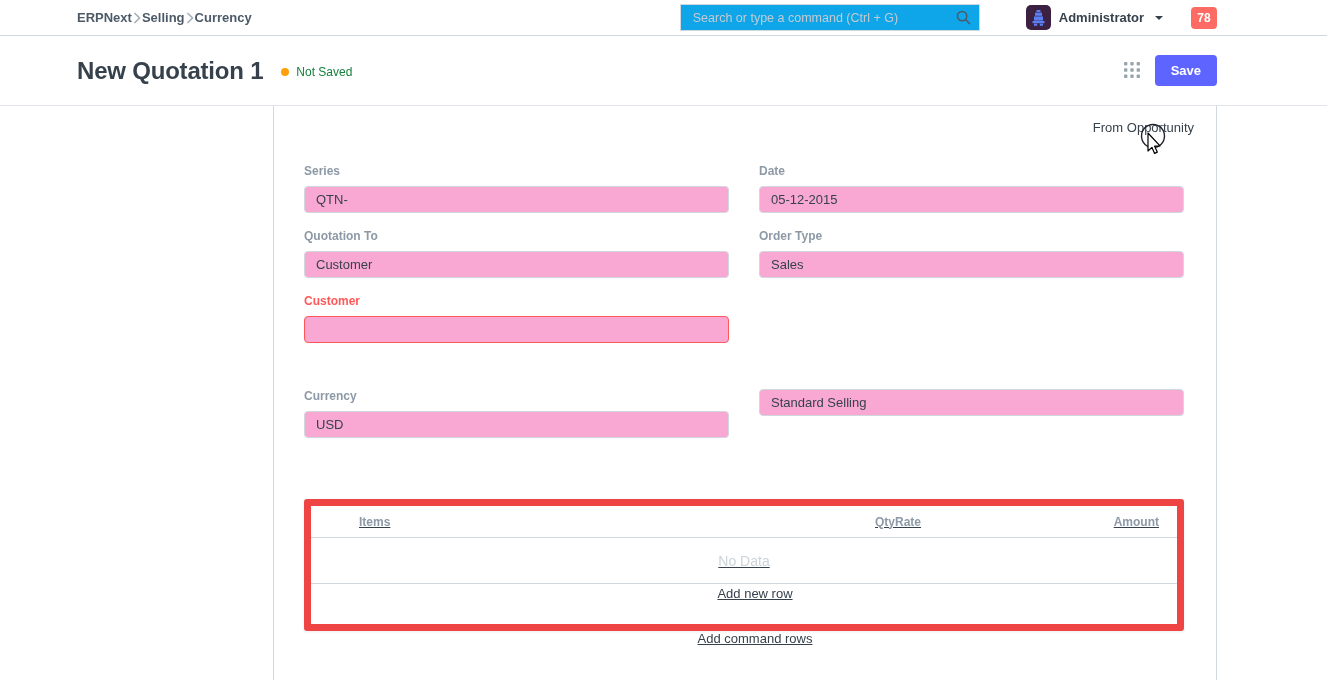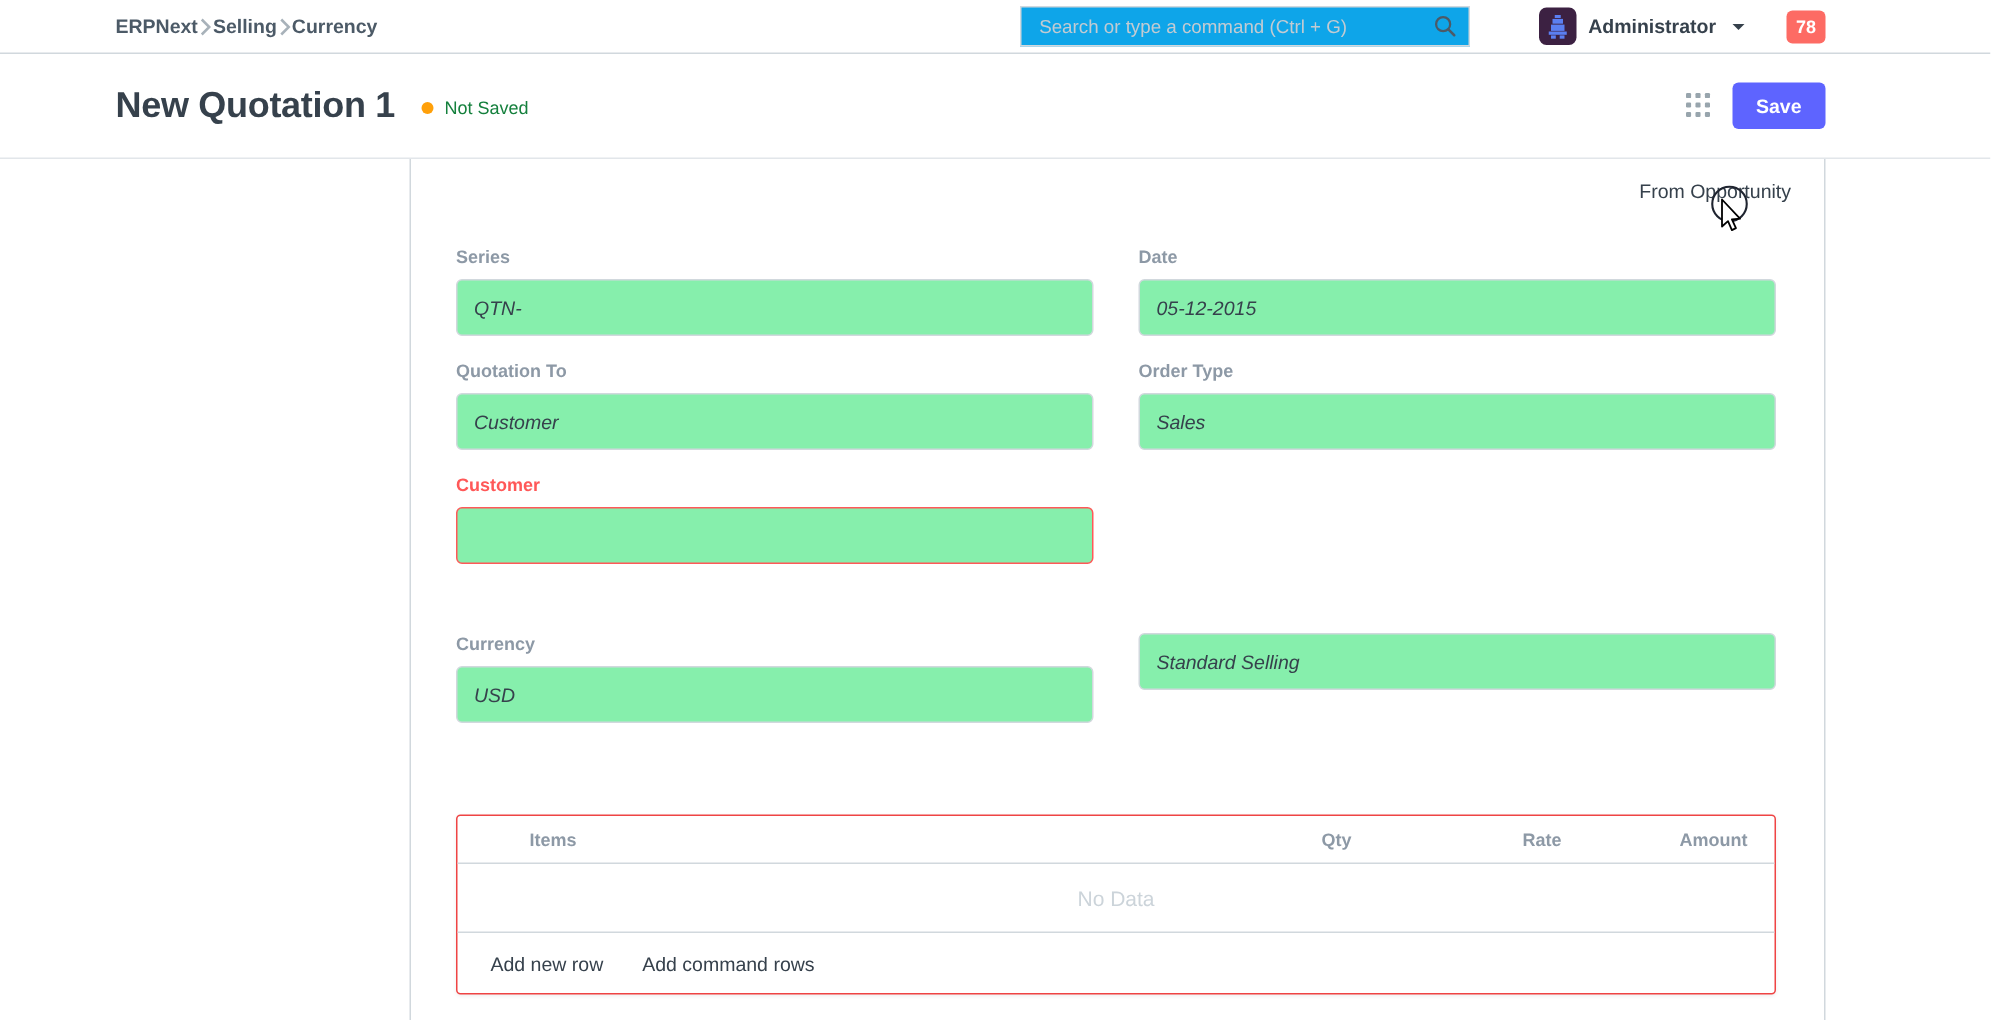--- a/index.html
+++ b/index.html
@@ -60,43 +60,43 @@
     margin-left:273px; width:944px; height:100%;
     border-left:1px solid #d1d8dd; border-right:1px solid #d1d8dd; background:#fff;
   }
   .from-opp { text-align:right; padding:14px 22px 0 0; font-size:13px; color:#36414c; }
   .from-opp span { cursor:pointer; }
 
   .form-grid { display:grid; grid-template-columns:1fr 1fr; column-gap:30px; padding:0 32px 0 30px; margin-top:29px; }
   .field { margin-bottom:16px; }
   .field label { display:block; font-size:12px; font-weight:700; color:#8d99a6; margin-bottom:8px; cursor:default; }
   .field input {
-    width:100%; height:38px; border:1px solid #d1d8dd; border-radius:4px;
-    padding:0 11px; font-size:13px; color:#36414c; font-family:inherit; background:#86efac; outline:none;font-style:italic;
+    width:100%; height:27px; border:1px solid #d1d8dd; border-radius:4px;
+    padding:0 11px; font-size:13px; color:#36414c; font-family:inherit; background:#f9a8d4; outline:none;
   }
   .field.req label { color:#ff5858; }
   .field.req input { border-color:#ff5858; }
   .gap-top { margin-top:30px; }
   .spacer-cell { }
 
   .items-section { padding:0 32px 0 30px; margin-top:45px; }
-  .grid-table { border:1px solid #ef4444; border-radius:3px; box-shadow:0 1px 3px rgba(0,0,0,0.07); background:#fff; }
+  .grid-table { border:7px solid #ef4444; border-radius:3px; box-shadow:0 1px 3px rgba(0,0,0,0.07); background:#fff;text-decoration:underline; }
   .grid-header {
     display:flex; align-items:center; height:32px; border-bottom:1px solid #d1d8dd;
     font-size:12px; font-weight:700; color:#8d99a6;
   }
   .col-items { flex:1; padding-left:48px; }
   .col-qty { width:120px; text-align:right; }
-  .col-rate { width:140px; text-align:right; }
+  .col-rate { width:140px; }
   .col-amount { width:142px; text-align:right; padding-right:18px; }
   .grid-empty {
     height:46px; display:flex; align-items:center; justify-content:center;
     font-size:14px; color:#ccd4da; border-bottom:1px solid #d1d8dd;
   }
-  .grid-footer { height:40px; display:flex; align-items:center; padding-left:22px; gap:26px; }
+  .grid-footer { height:40px; display:flex; align-items:center; padding-left:22px; gap:26px;flex-direction:column; }
   .grid-btn { font-size:13px; color:#36414c; cursor:pointer; background:none; border:none; font-family:inherit; padding:2px 0; }
 
   .section-head { padding:0 30px; margin-top:52px; font-size:15px; font-weight:700; color:#8d99a6; }
 
   .cursor-svg { position:absolute; left:862px; top:16px; pointer-events:none; }
   .cursor-anchor { position:relative; }
 </style>
 </head>
 <body>
 

